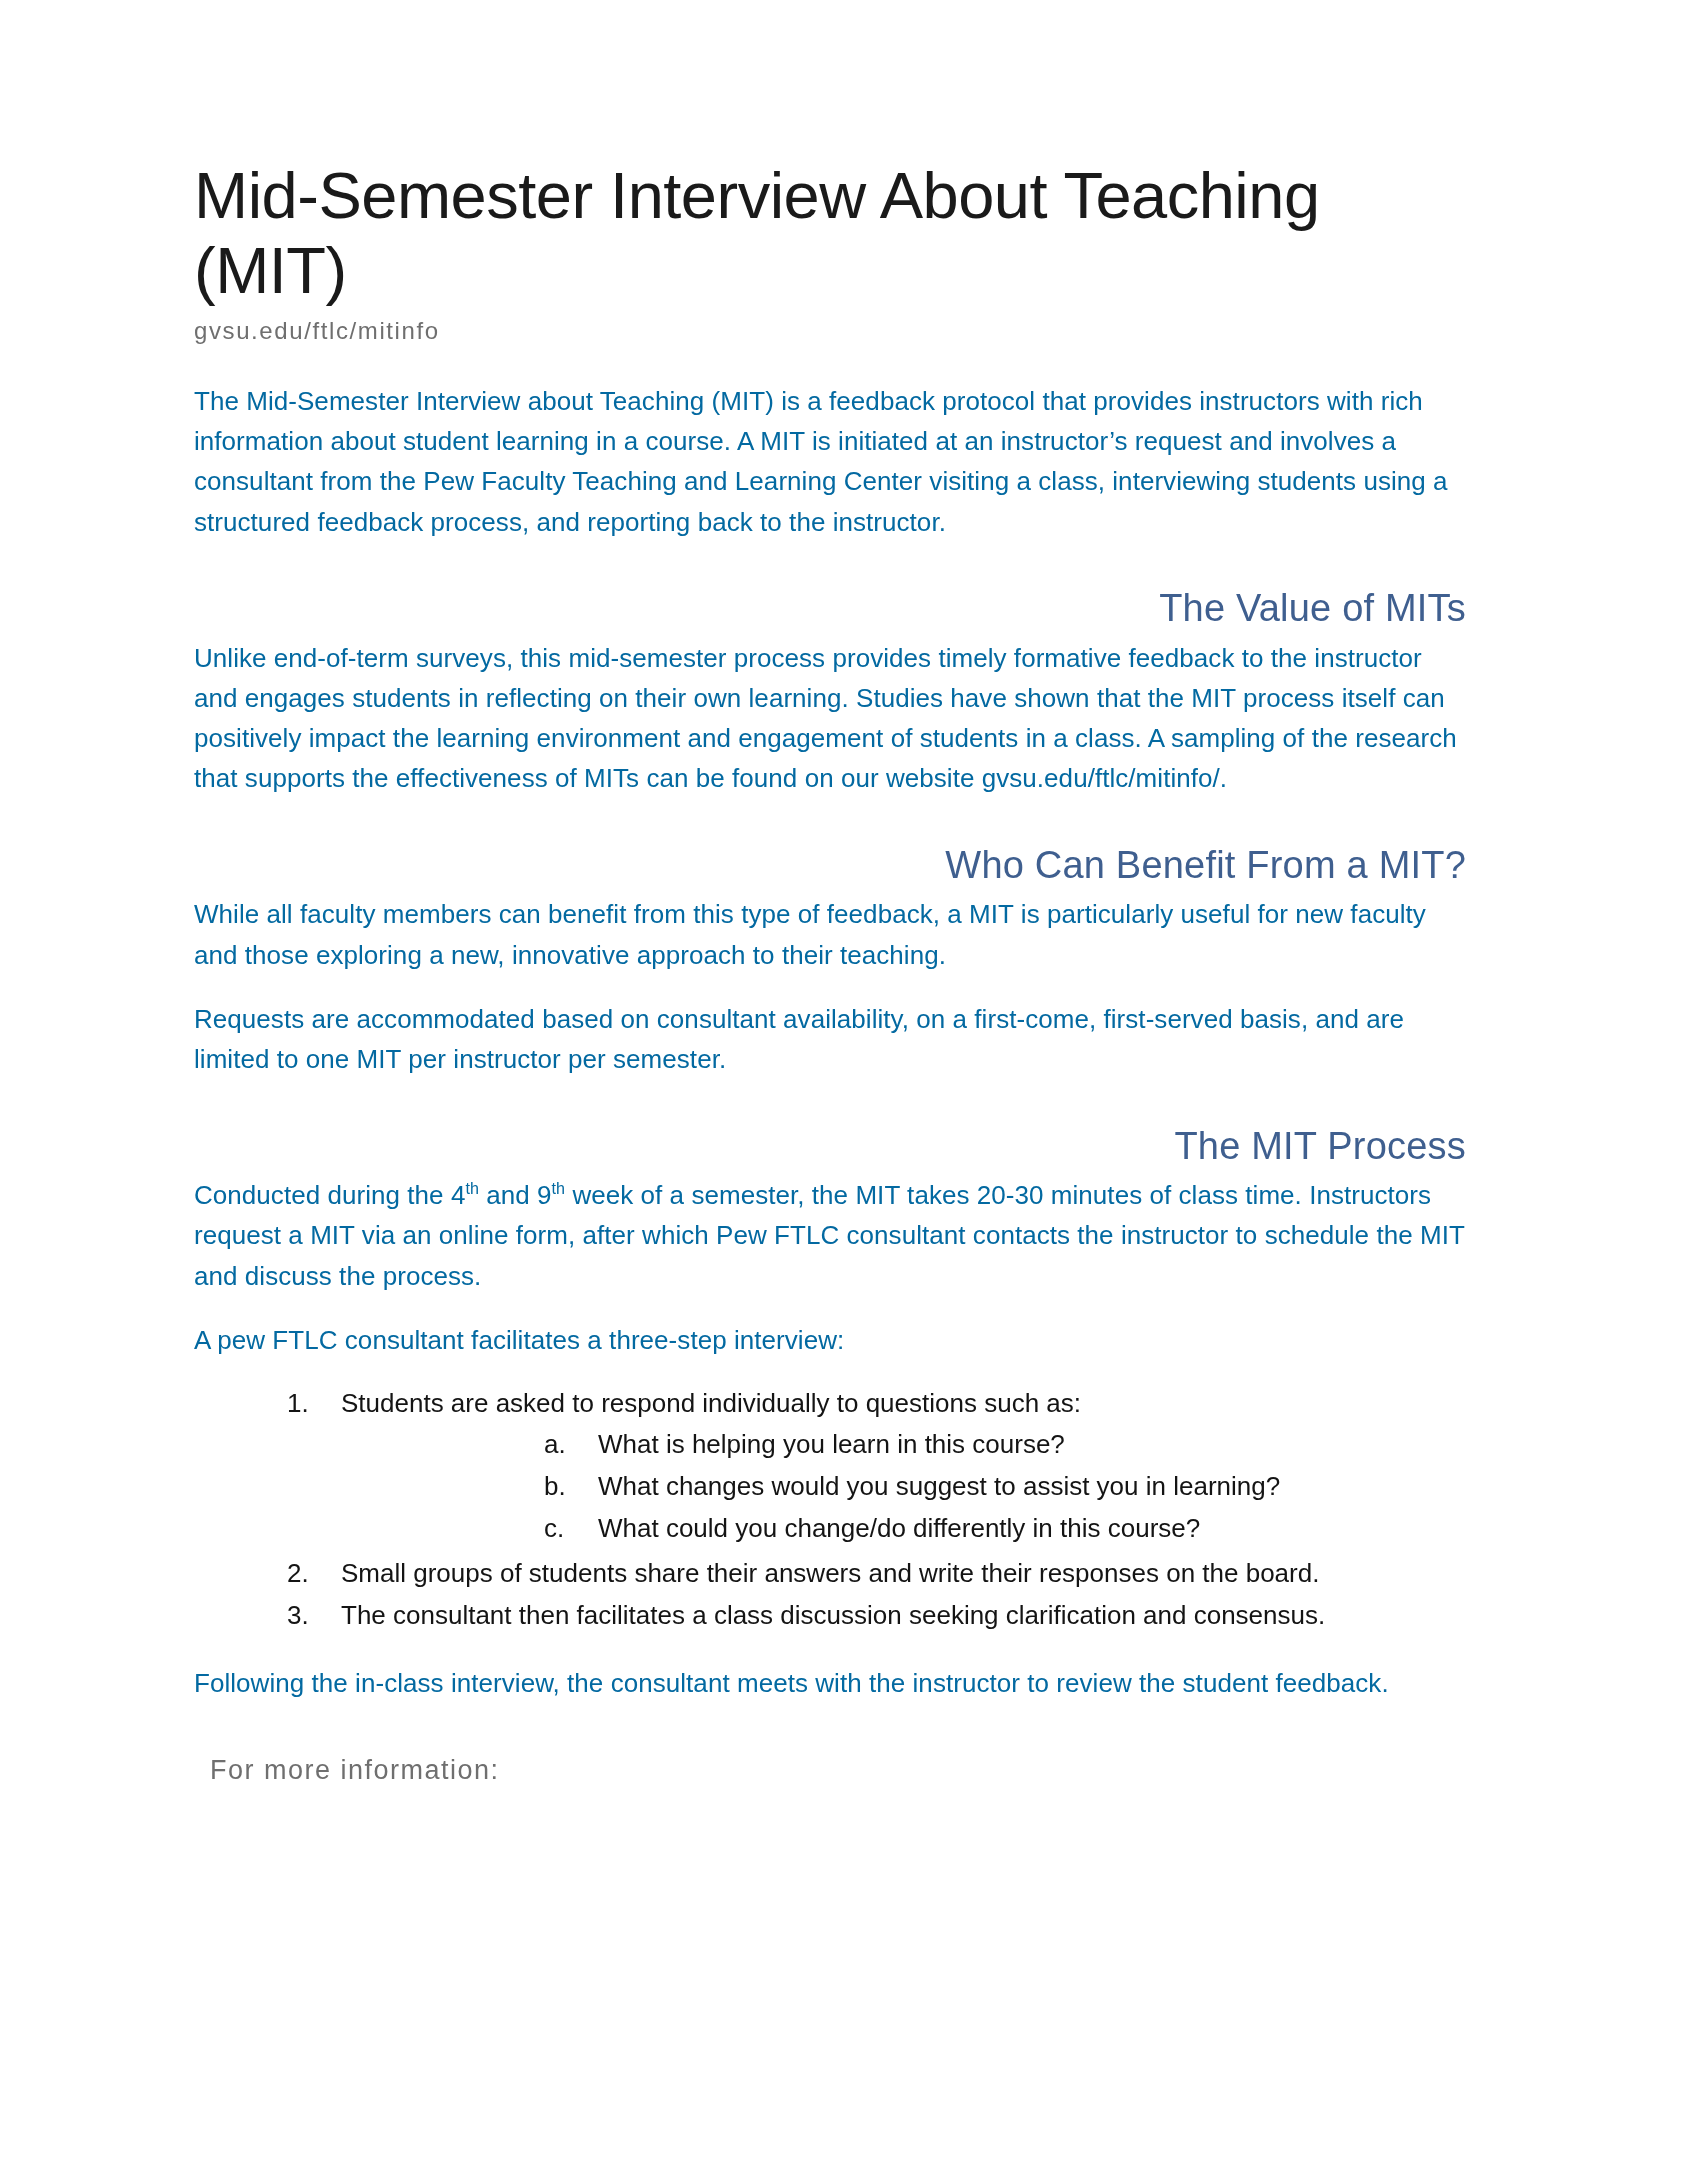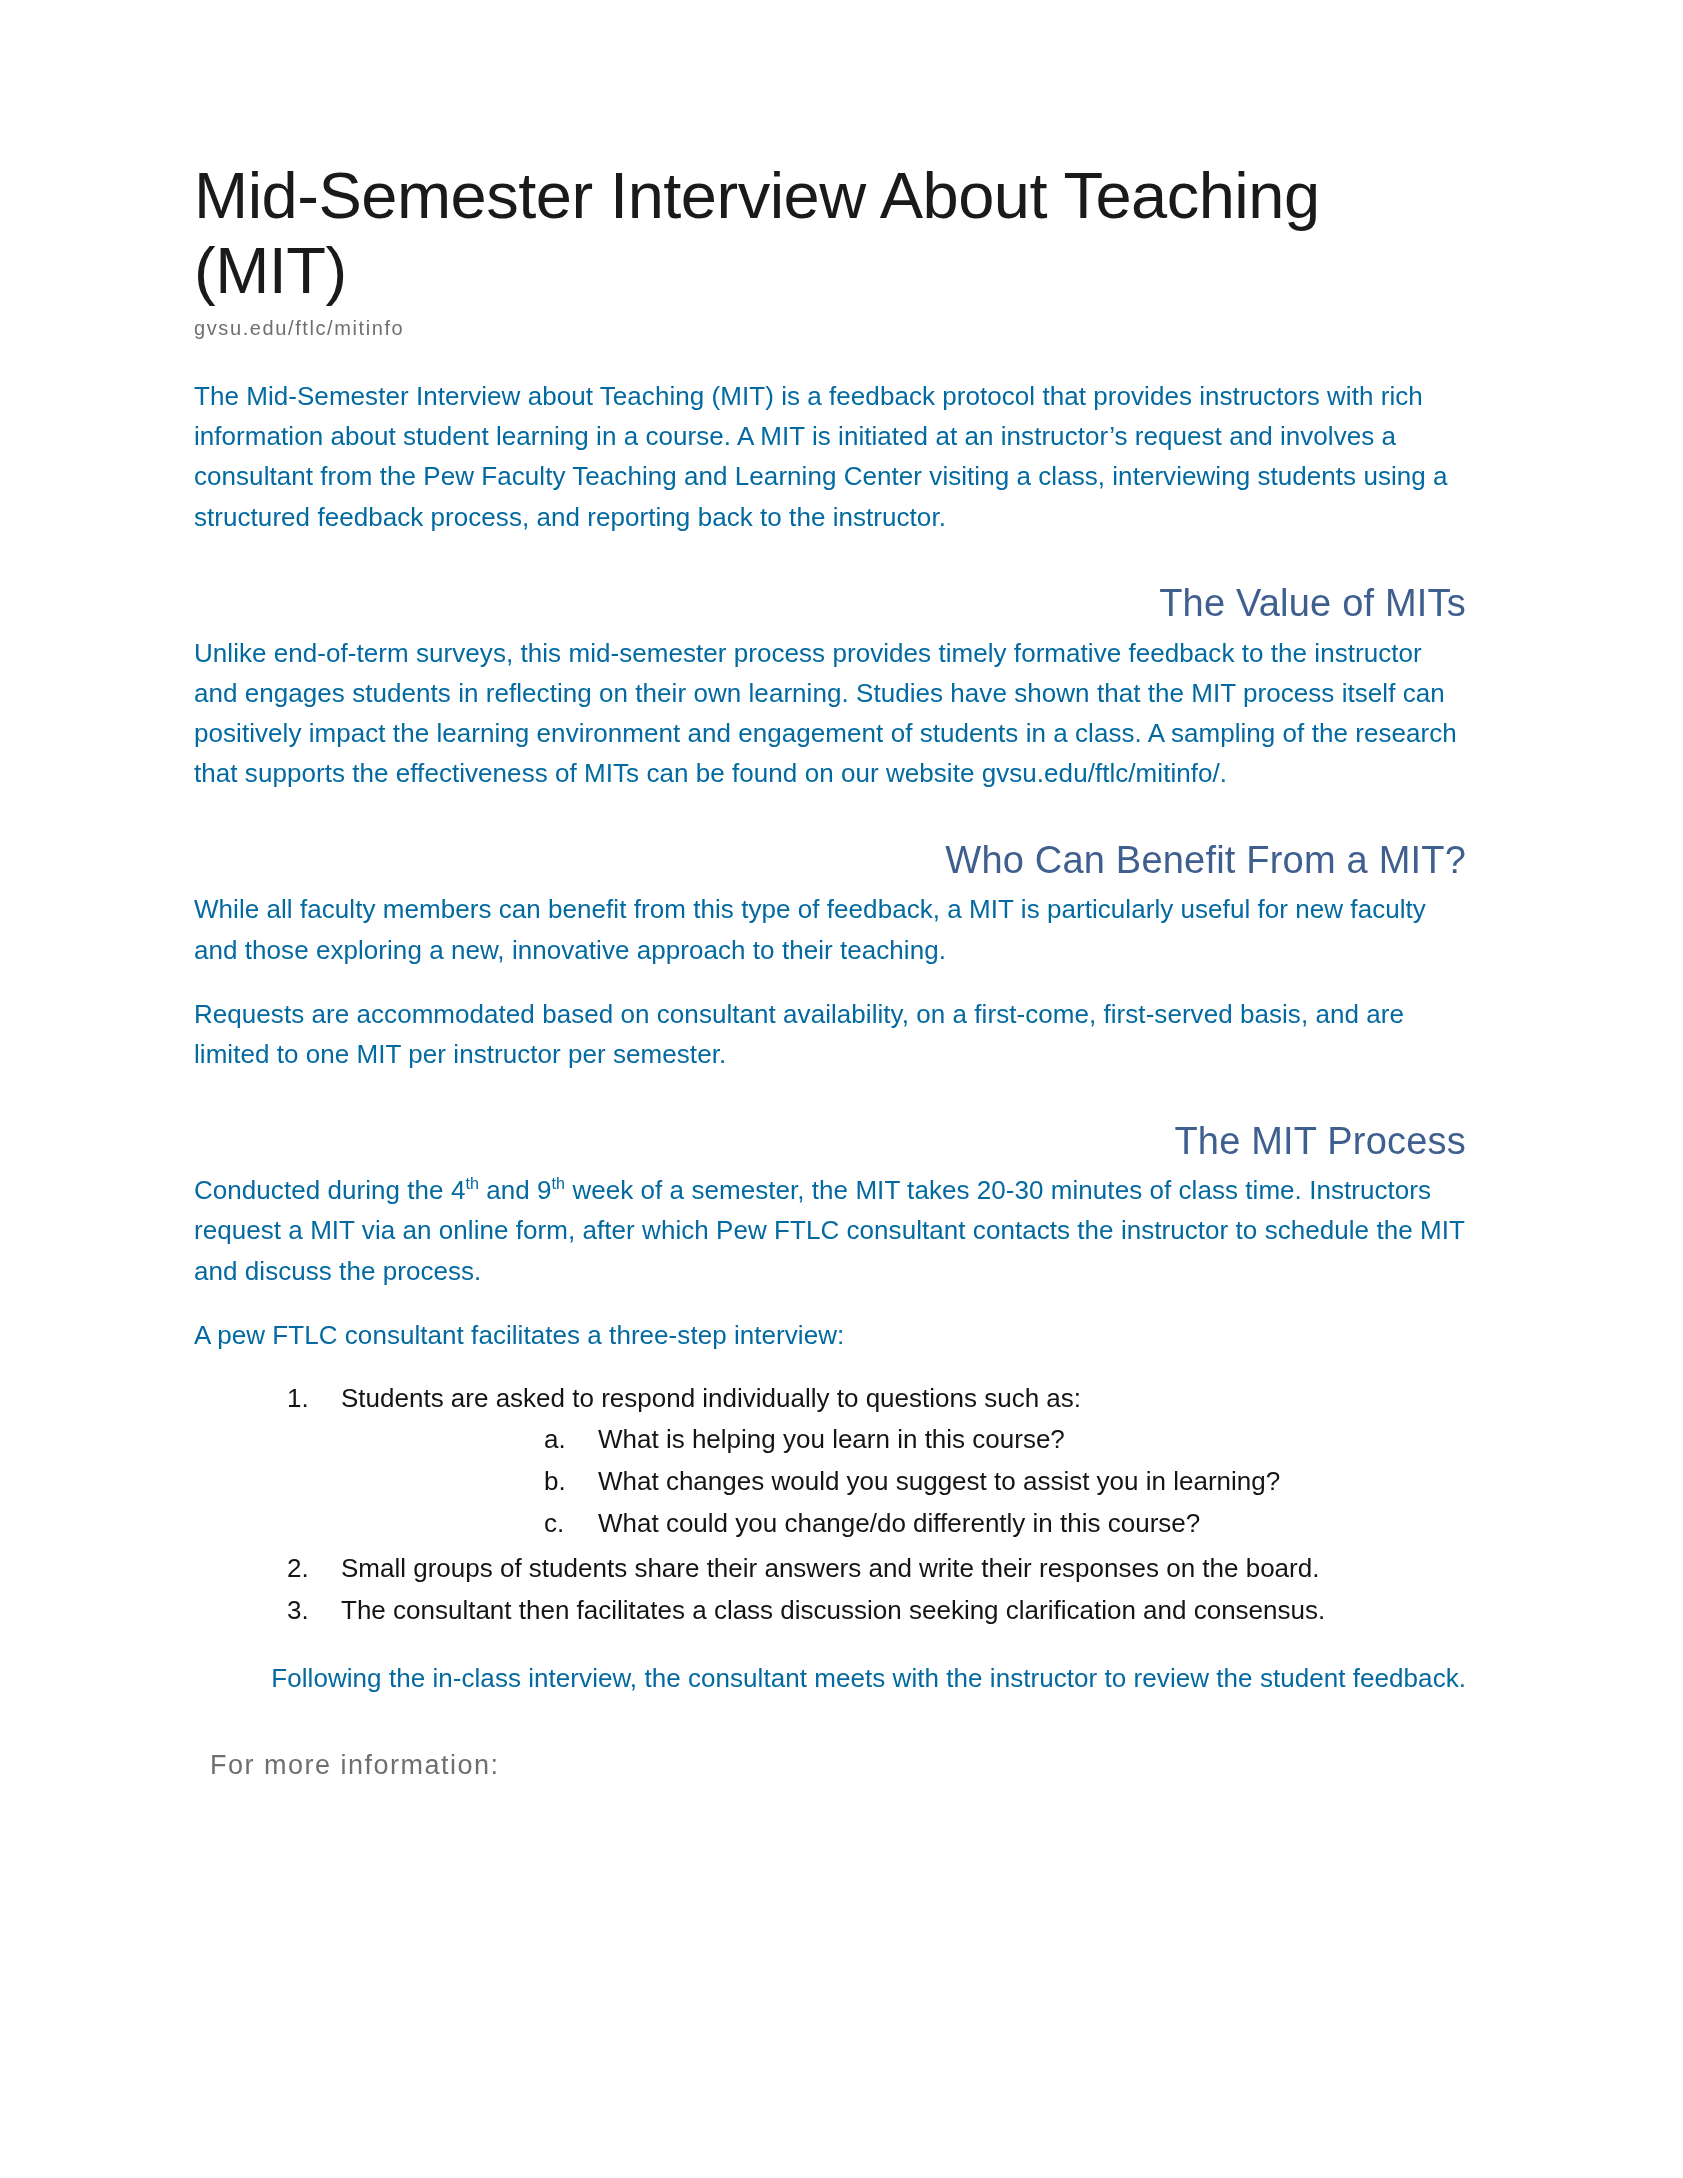--- a/index.html
+++ b/index.html
@@ -36,21 +36,21 @@
     font-size: 65px;
     font-weight: 400;
     line-height: 1.16;
     letter-spacing: -0.5px;
     color: #1a1a1a;
     margin: 0 0 2px 0;
     width: 1218px;
   }
 
   .doc-subtitle {
-    font-size: 20px;
+    font-size: 24px;
     font-weight: 400;
     letter-spacing: 1.6px;
     color: #6f6f6f;
     margin: 8px 0 0 0;
   }
 
   
   .section-heading {
     font-size: 38px;
     font-weight: 400;
@@ -194,21 +194,21 @@
           <span class="item-text">Small groups of students share their answers and write their responses on the board.</span>
         </li>
 
         <li>
           <span class="marker">3.</span>
           <span class="item-text">The consultant then facilitates a class discussion seeking clarification and consensus.</span>
         </li>
 
       </ol>
 
-      <p class="body-text" style="margin-top:28px;text-align:right;">Following the in-class interview, the consultant meets with the instructor to review the student feedback.</p>
+      <p class="body-text" style="margin-top:28px;">Following the in-class interview, the consultant meets with the instructor to review the student feedback.</p>
     </section>
 
     <div class="footer-block">
       <p class="footer-line">For more information:</p>
     </div>
 
   </div>
 </div>
 
 

